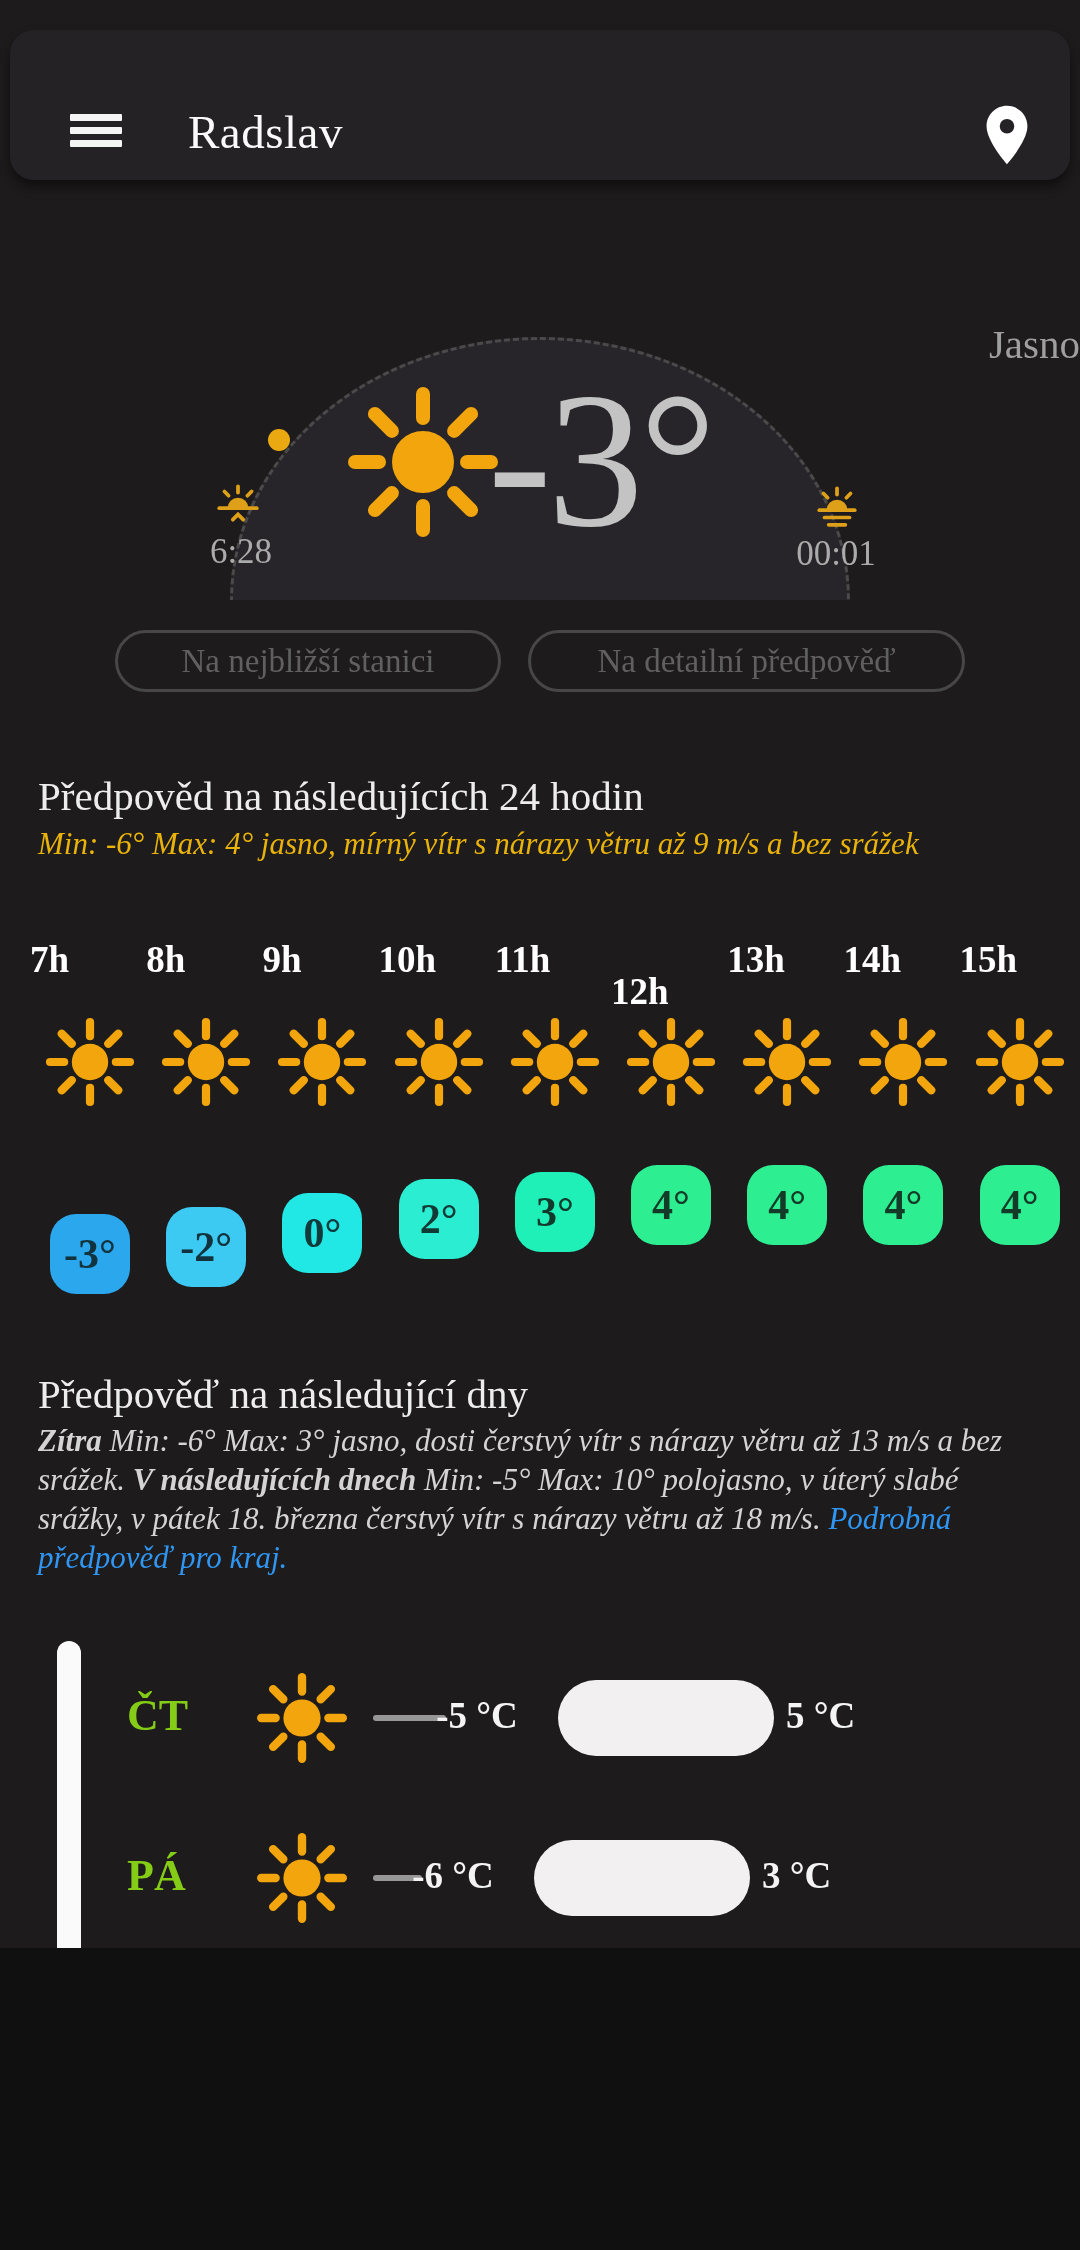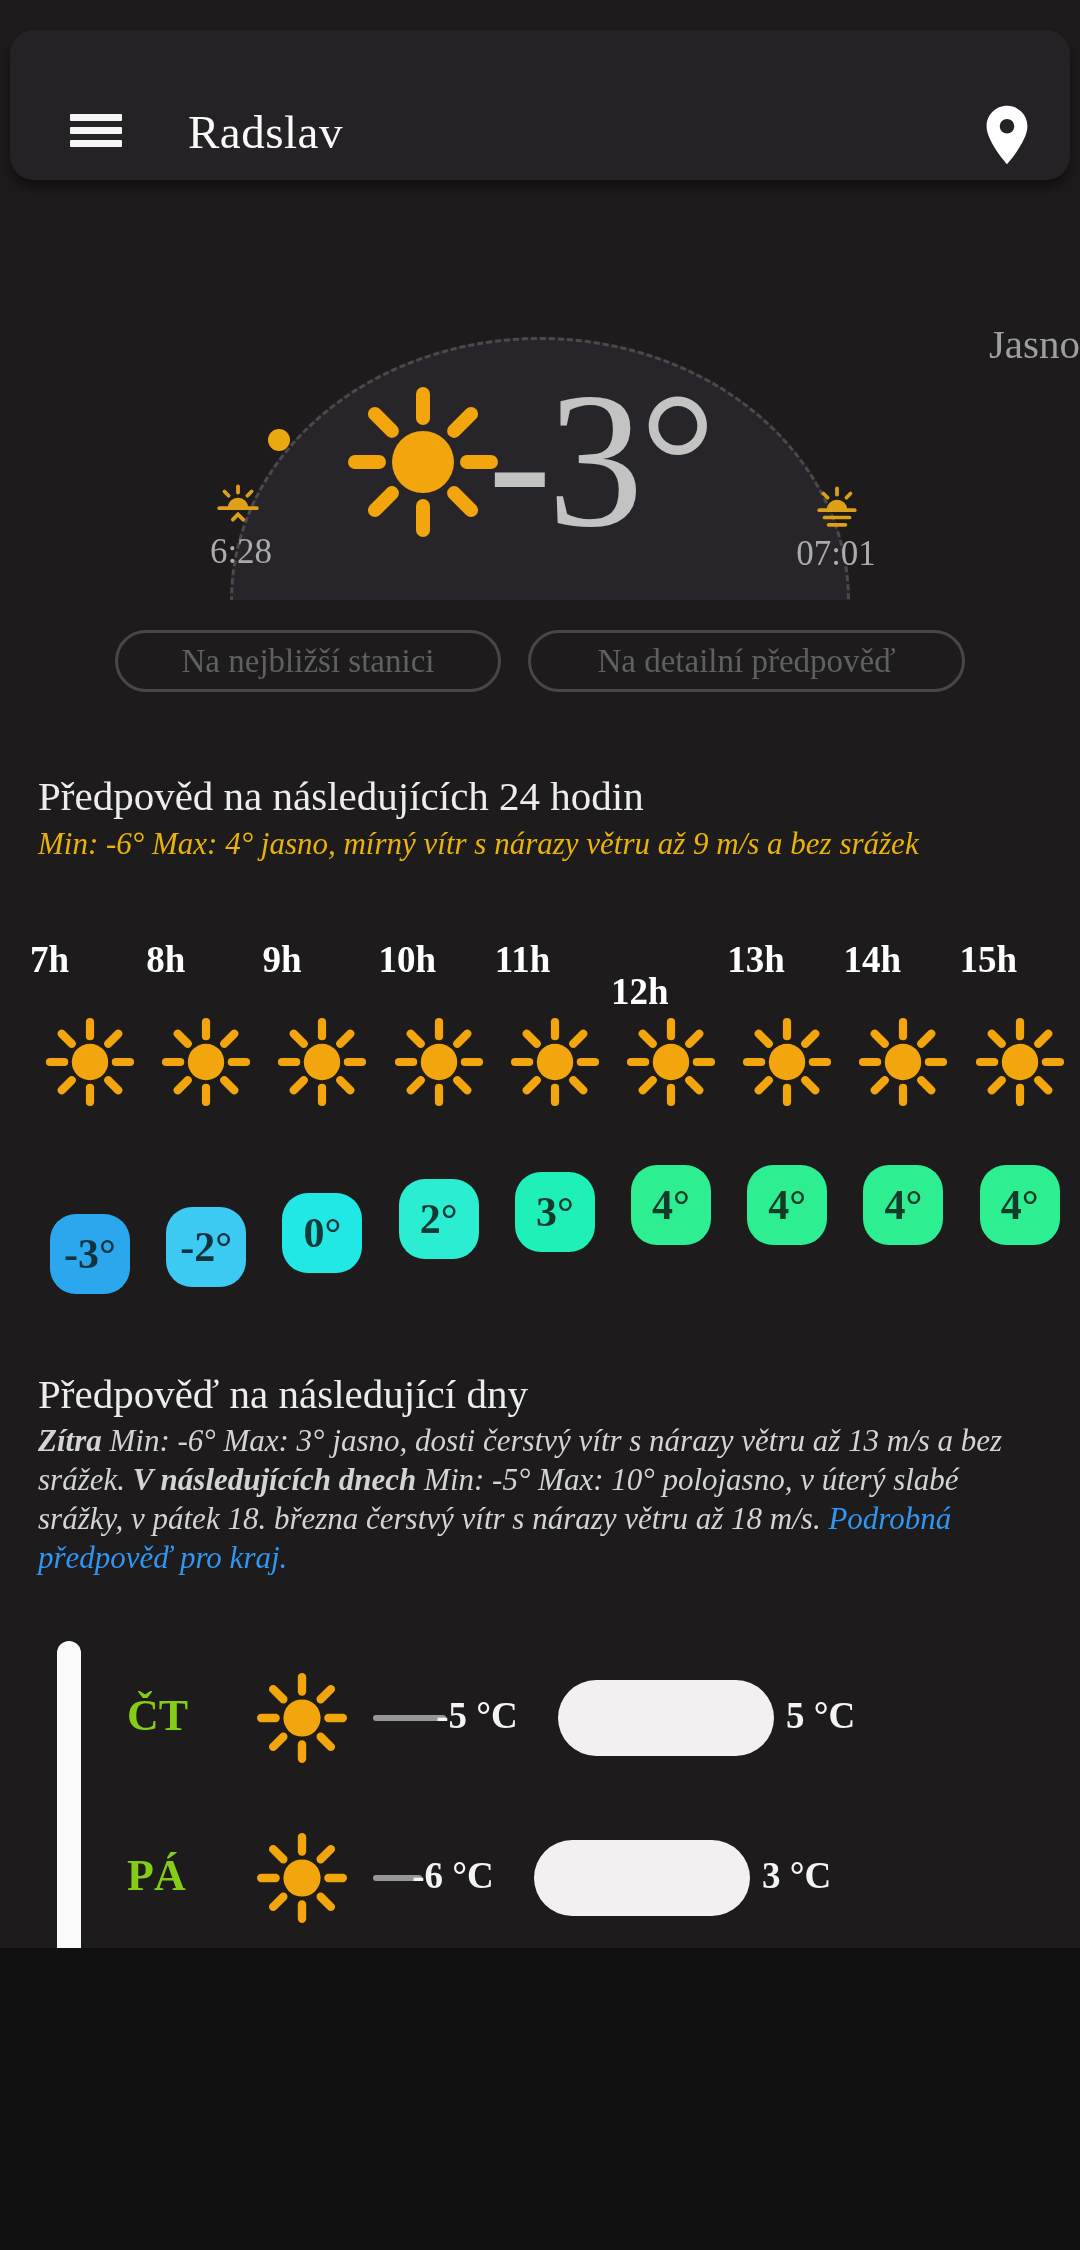--- a/index.html
+++ b/index.html
@@ -124,21 +124,21 @@
         <line x1="24" y1="8" x2="24" y2="14"></line>
         <line x1="11" y1="13" x2="15" y2="17"></line>
         <line x1="37" y1="13" x2="33" y2="17"></line>
         <line x1="7" y1="29" x2="41" y2="29"></line>
         <line x1="12" y1="36" x2="36" y2="36"></line>
         <line x1="16" y1="43" x2="32" y2="43"></line>
       </g>
       <path d="M14 29 A10 10 0 0 1 34 29 Z" fill="#DFA019"></path>
     </svg>
   </div>
-  <div class="abs suntime" id="sunset-time">07:01</div>
+  <div class="abs suntime" id="sunset-time">00:01</div>
 
   <div class="abs pill-btn" id="btn-nearest">Na nejbližší stanici</div>
   <div class="abs pill-btn" id="btn-detail">Na detailní předpověď</div>
 
   <div class="abs section-title" id="title-24h">Předpověd na následujících 24 hodin</div>
   <div class="abs" id="summary-24h">Min: -6° Max: 4° jasno, mírný vítr s nárazy větru až 9 m/s a bez srážek</div>
   <div class="abs" id="hourly-strip">
       <div class="hour-label" style="left: 30px; top: 938px;">7h</div>
       <div style="position: absolute; left: 43px; top: 1015px;"><svg width="94" height="94" viewBox="0 0 160 160">
     <g stroke="#F2A50C" stroke-width="14" stroke-linecap="round">

